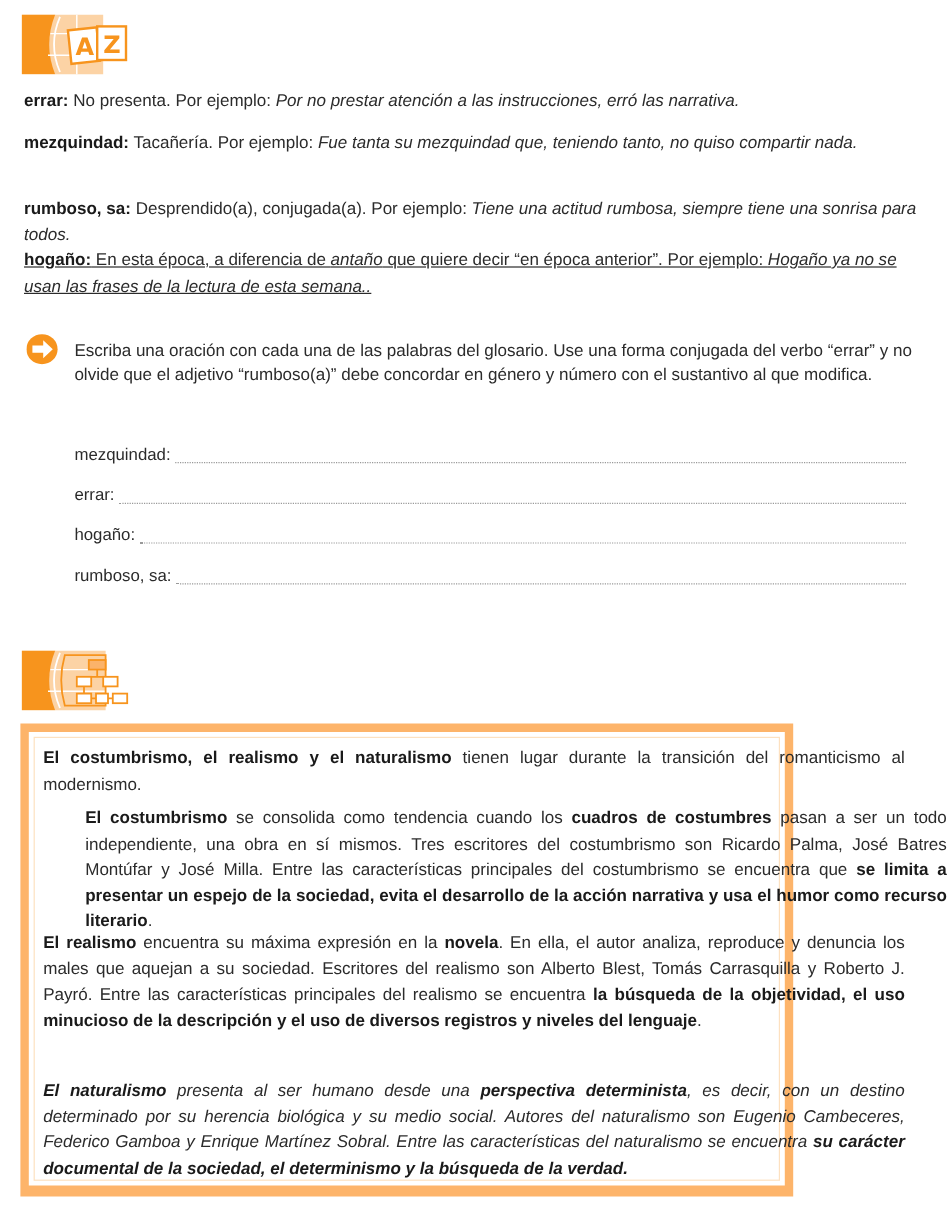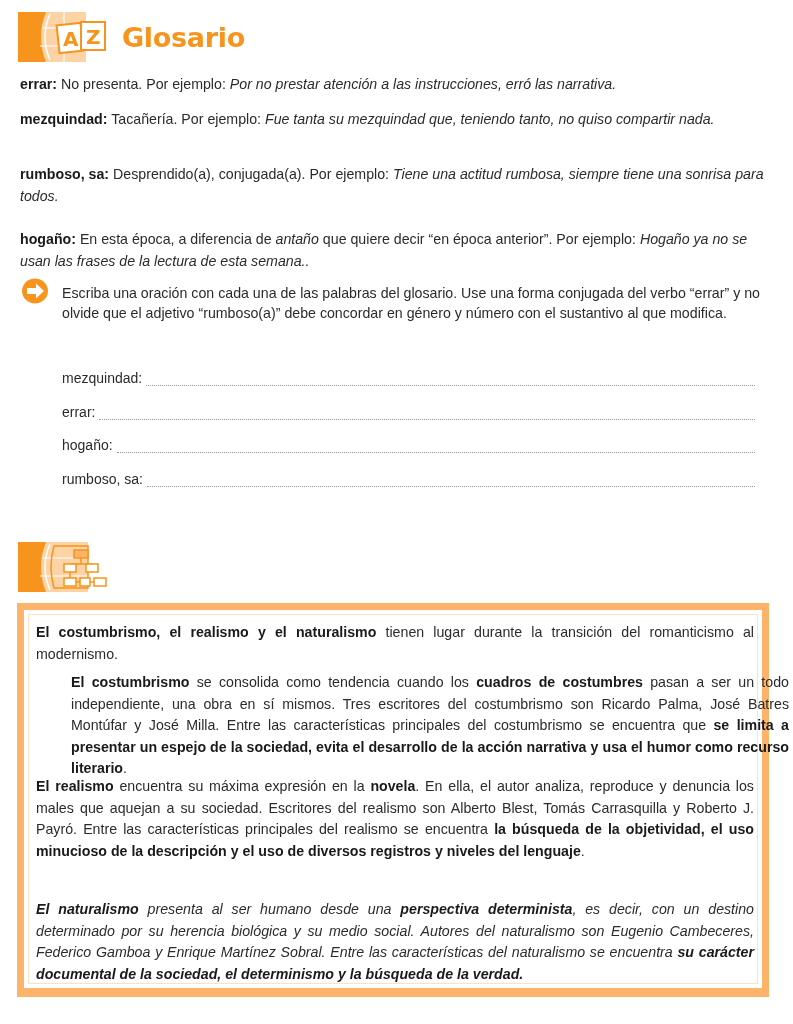--- a/index.html
+++ b/index.html
@@ -8,21 +8,21 @@
   .section-header { position:absolute; left:18px; display:flex; align-items:center; }
   .hdr-icon { width:90px; height:50px; position:relative; }
   .hdr-title { font-family:"DejaVu Sans", sans-serif; font-weight:bold; color:#f7941d; font-size:27px; margin-left:14px; letter-spacing:-0.3px; }
   .p { position:absolute; left:20px; width:750px; font-size:14.2px; line-height:22px; margin:0; }
   .p b { font-weight:bold; color:#1a1a1a; }
   .p i { font-style:italic; }
   .instr { position:absolute; left:62px; width:700px; font-size:14.2px; line-height:20px; }
   .arrow-icon { position:absolute; left:22px; top:278px; }
   .line-row { position:absolute; left:62px; width:693px; display:flex; align-items:flex-end; font-size:14px; height:20px; }
   .line-row .fill { flex:1; border-bottom:1px dotted #999; margin-left:4px; height:14px; }
-  .resumen-box { position:absolute; left:17px; top:603px; width:752px; height:394px;
+  .resumen-box { position:absolute; left:17px; top:603px; width:644px; height:394px;
     border-top:7px solid #fdb46a; border-left:7px solid #fdb46a; border-right:7px solid #fdb46a; border-bottom:9px solid #fdb46a;
     background:#fff; box-sizing:border-box; }
   .resumen-inner { position:absolute; left:4px; top:4px; right:4px; bottom:4px; border:1px solid #fde1c0; }
   .rp { position:absolute; left:12px; width:718px; font-size:14.2px; line-height:21.5px; margin:0; text-align:justify; }
   .rp b { color:#1a1a1a; }
 </style>
 </head>
 <body>
 
 <div class="section-header" style="top:12px;">
@@ -33,33 +33,32 @@
       <path d="M32 2 Q22 25 32 48" stroke="#fff" stroke-width="1.5" fill="none"></path>
       <line x1="24" y1="16" x2="68" y2="16" stroke="#fff" stroke-width="1.2"></line>
       <line x1="22" y1="34" x2="68" y2="34" stroke="#fff" stroke-width="1.2"></line>
       <line x1="46" y1="0" x2="46" y2="50" stroke="#fff" stroke-width="1.2"></line>
       <rect x="40" y="12" width="24" height="28" fill="#fff" stroke="#f7941d" stroke-width="2" transform="rotate(-6 52 26)"></rect>
       <text x="45" y="34" font-size="20" font-family="DejaVu Sans, sans-serif" fill="#f7941d" font-weight="bold">A</text>
       <rect x="63" y="10" width="24" height="28" fill="#fff" stroke="#f7941d" stroke-width="2"></rect>
       <text x="68" y="32" font-size="20" font-family="DejaVu Sans, sans-serif" fill="#f7941d" font-weight="bold">Z</text>
     </svg>
   </div>
-  <div class="hdr-title">Glosario</div>
 </div>
 
 <p class="p" style="top:73px;">
   <b>errar:</b><span> No presenta. Por ejemplo: </span><i>Por no prestar atención a las instrucciones, erró las narrativa.</i>
 </p>
 <p class="p" style="top:108px;">
   <b>mezquindad:</b><span> Tacañería. Por ejemplo: </span><i>Fue tanta su mezquindad que, teniendo tanto, no quiso compartir nada.</i>
 </p>
 <p class="p" style="top:163px;">
   <b>rumboso, sa:</b><span> Desprendido(a), conjugada(a). Por ejemplo: </span><i>Tiene una actitud rumbosa, siempre tiene una sonrisa para todos.</i>
 </p>
-<p class="p" style="top:228px;">
+<p class="p" style="top:206px;text-decoration:underline;">
   <b>hogaño:</b><span> En esta época, a diferencia de </span><i>antaño</i><span> que quiere decir “en época anterior”. Por ejemplo: </span><i>Hogaño ya no se usan las frases de la lectura de esta semana..</i>
 </p>
 
 <div class="arrow-icon">
   <svg width="28" height="26" viewBox="0 0 28 26">
     <ellipse cx="13" cy="13" rx="13" ry="12.5" fill="#f7941d"></ellipse>
     <path d="M5 10 H14 V5.5 L22 13 L14 20.5 V16 H5 Z" fill="#fff"></path>
   </svg>
 </div>
 <div class="instr" style="top:283px;">Escriba una oración con cada una de las palabras del glosario. Use una forma conjugada del verbo “errar” y no olvide que el adjetivo “rumboso(a)” debe concordar en género y número con el sustantivo al que modifica.</div>

